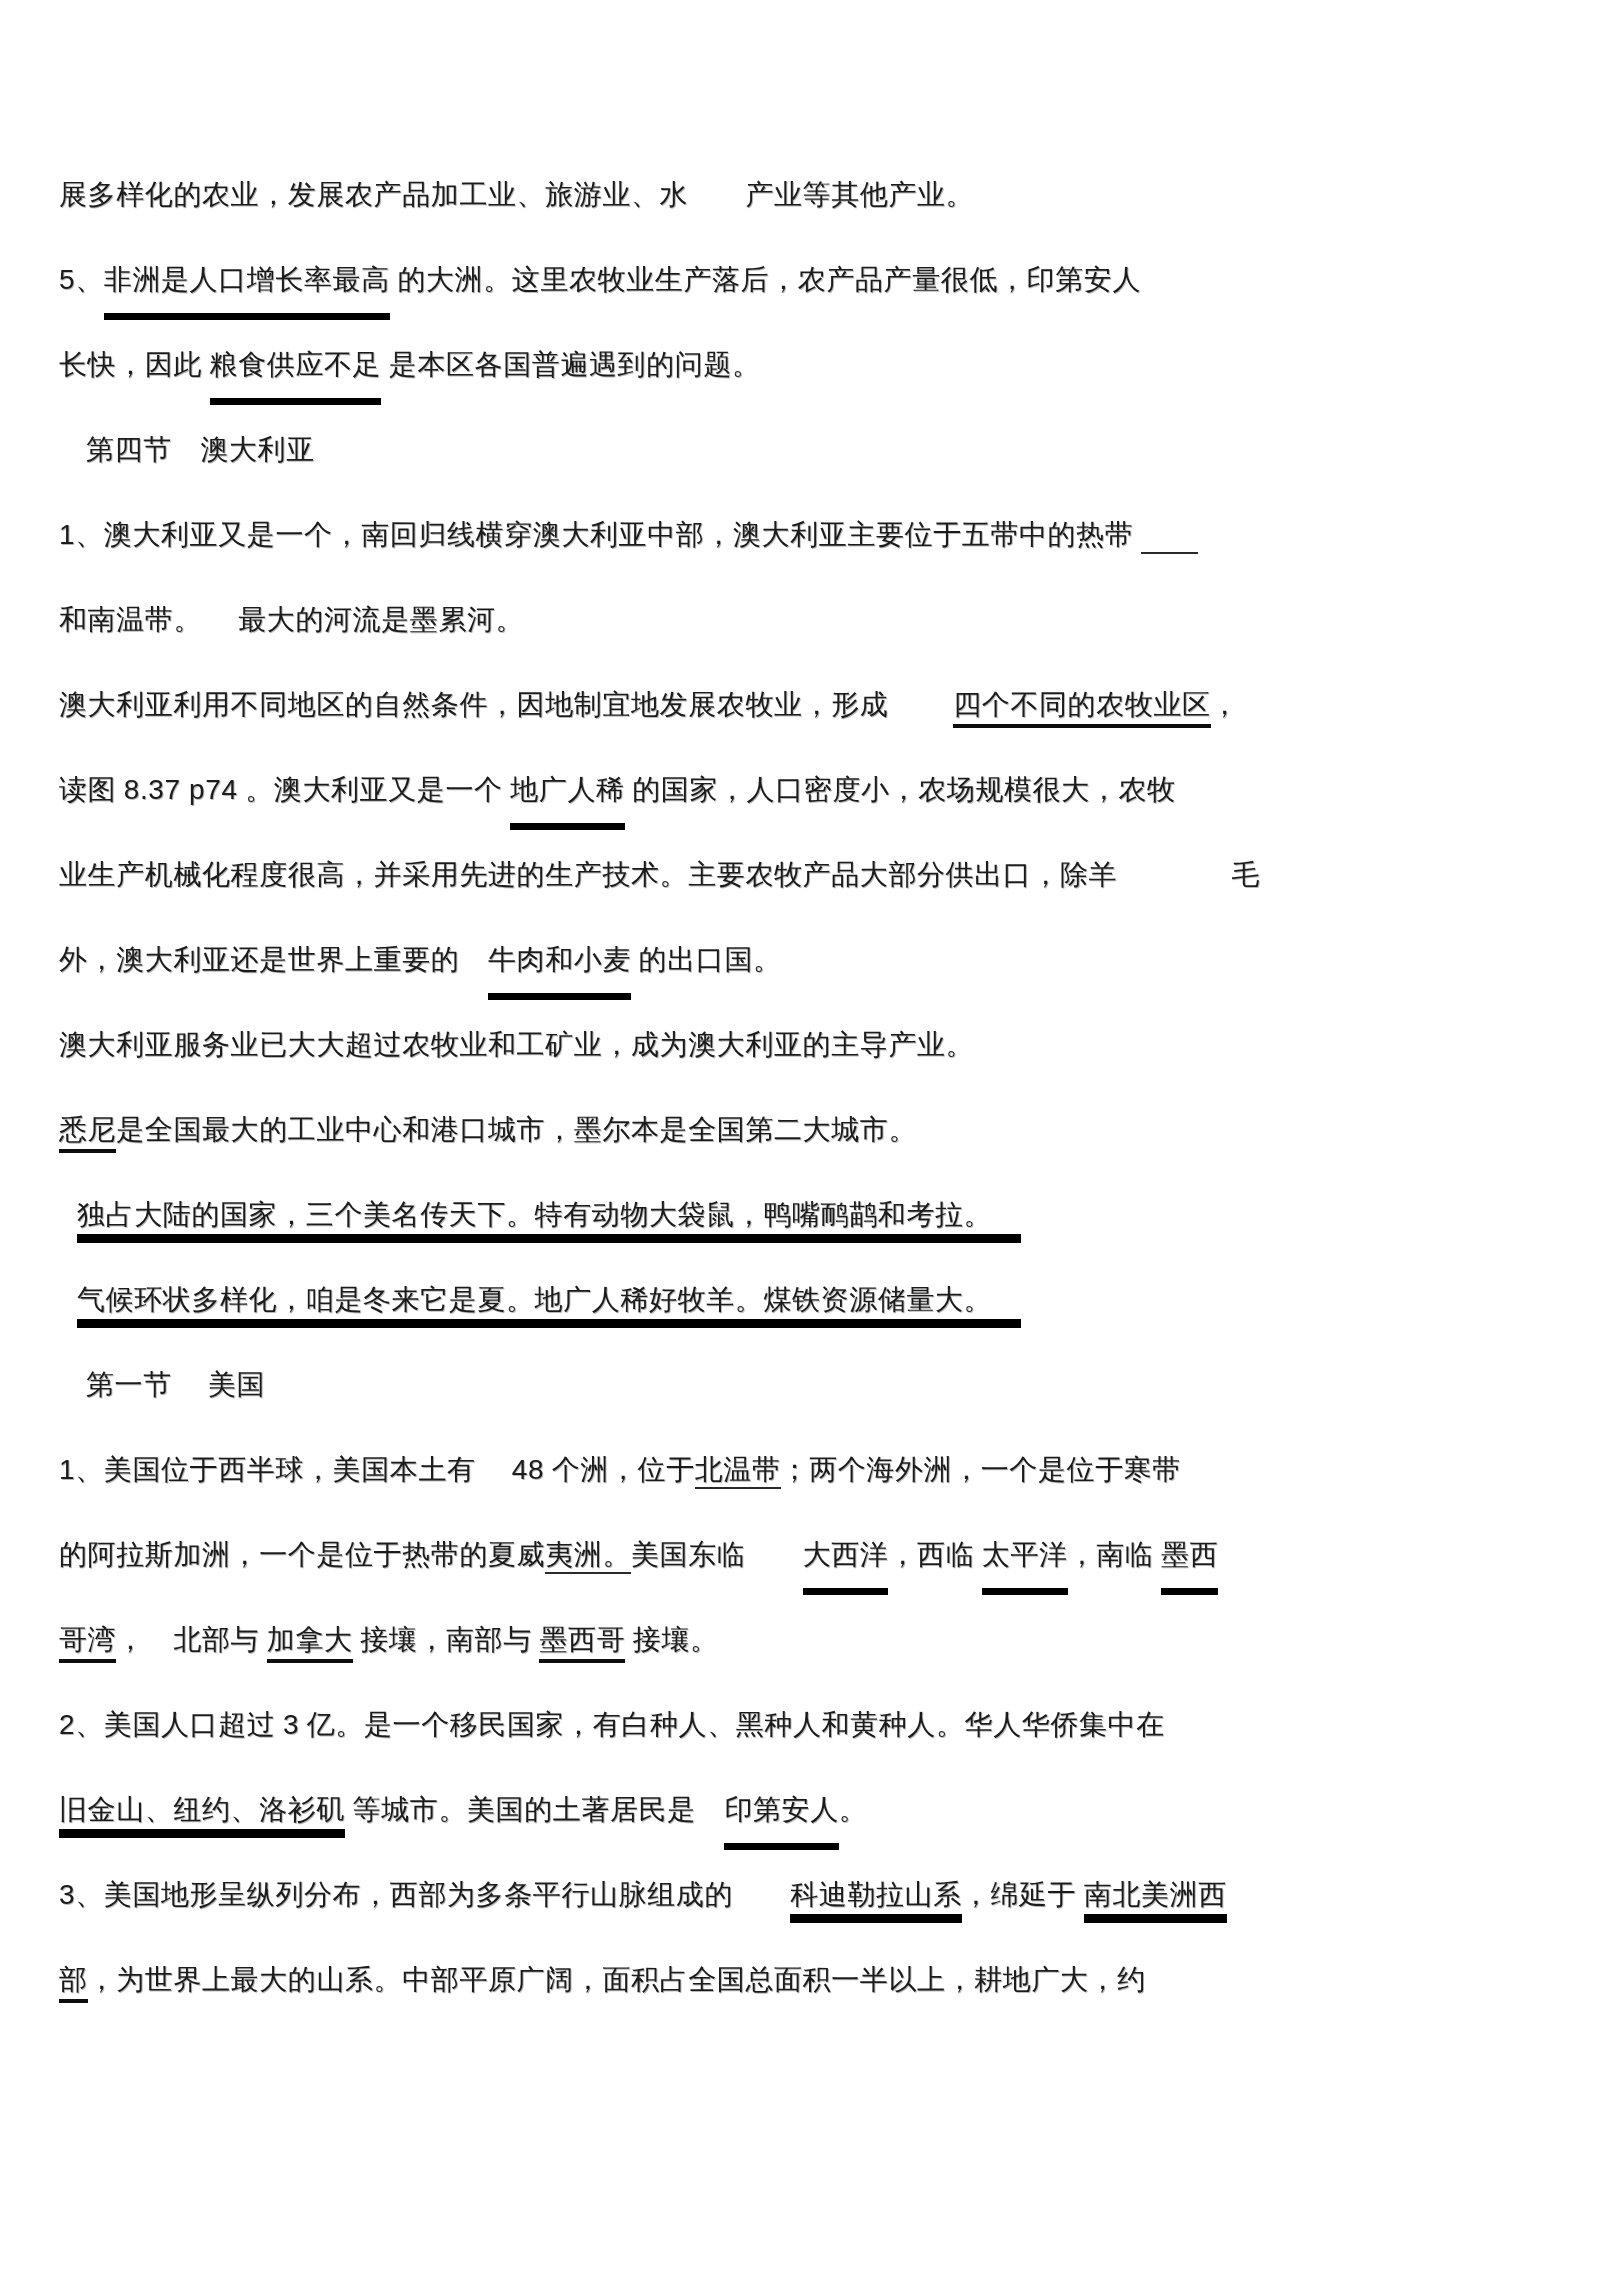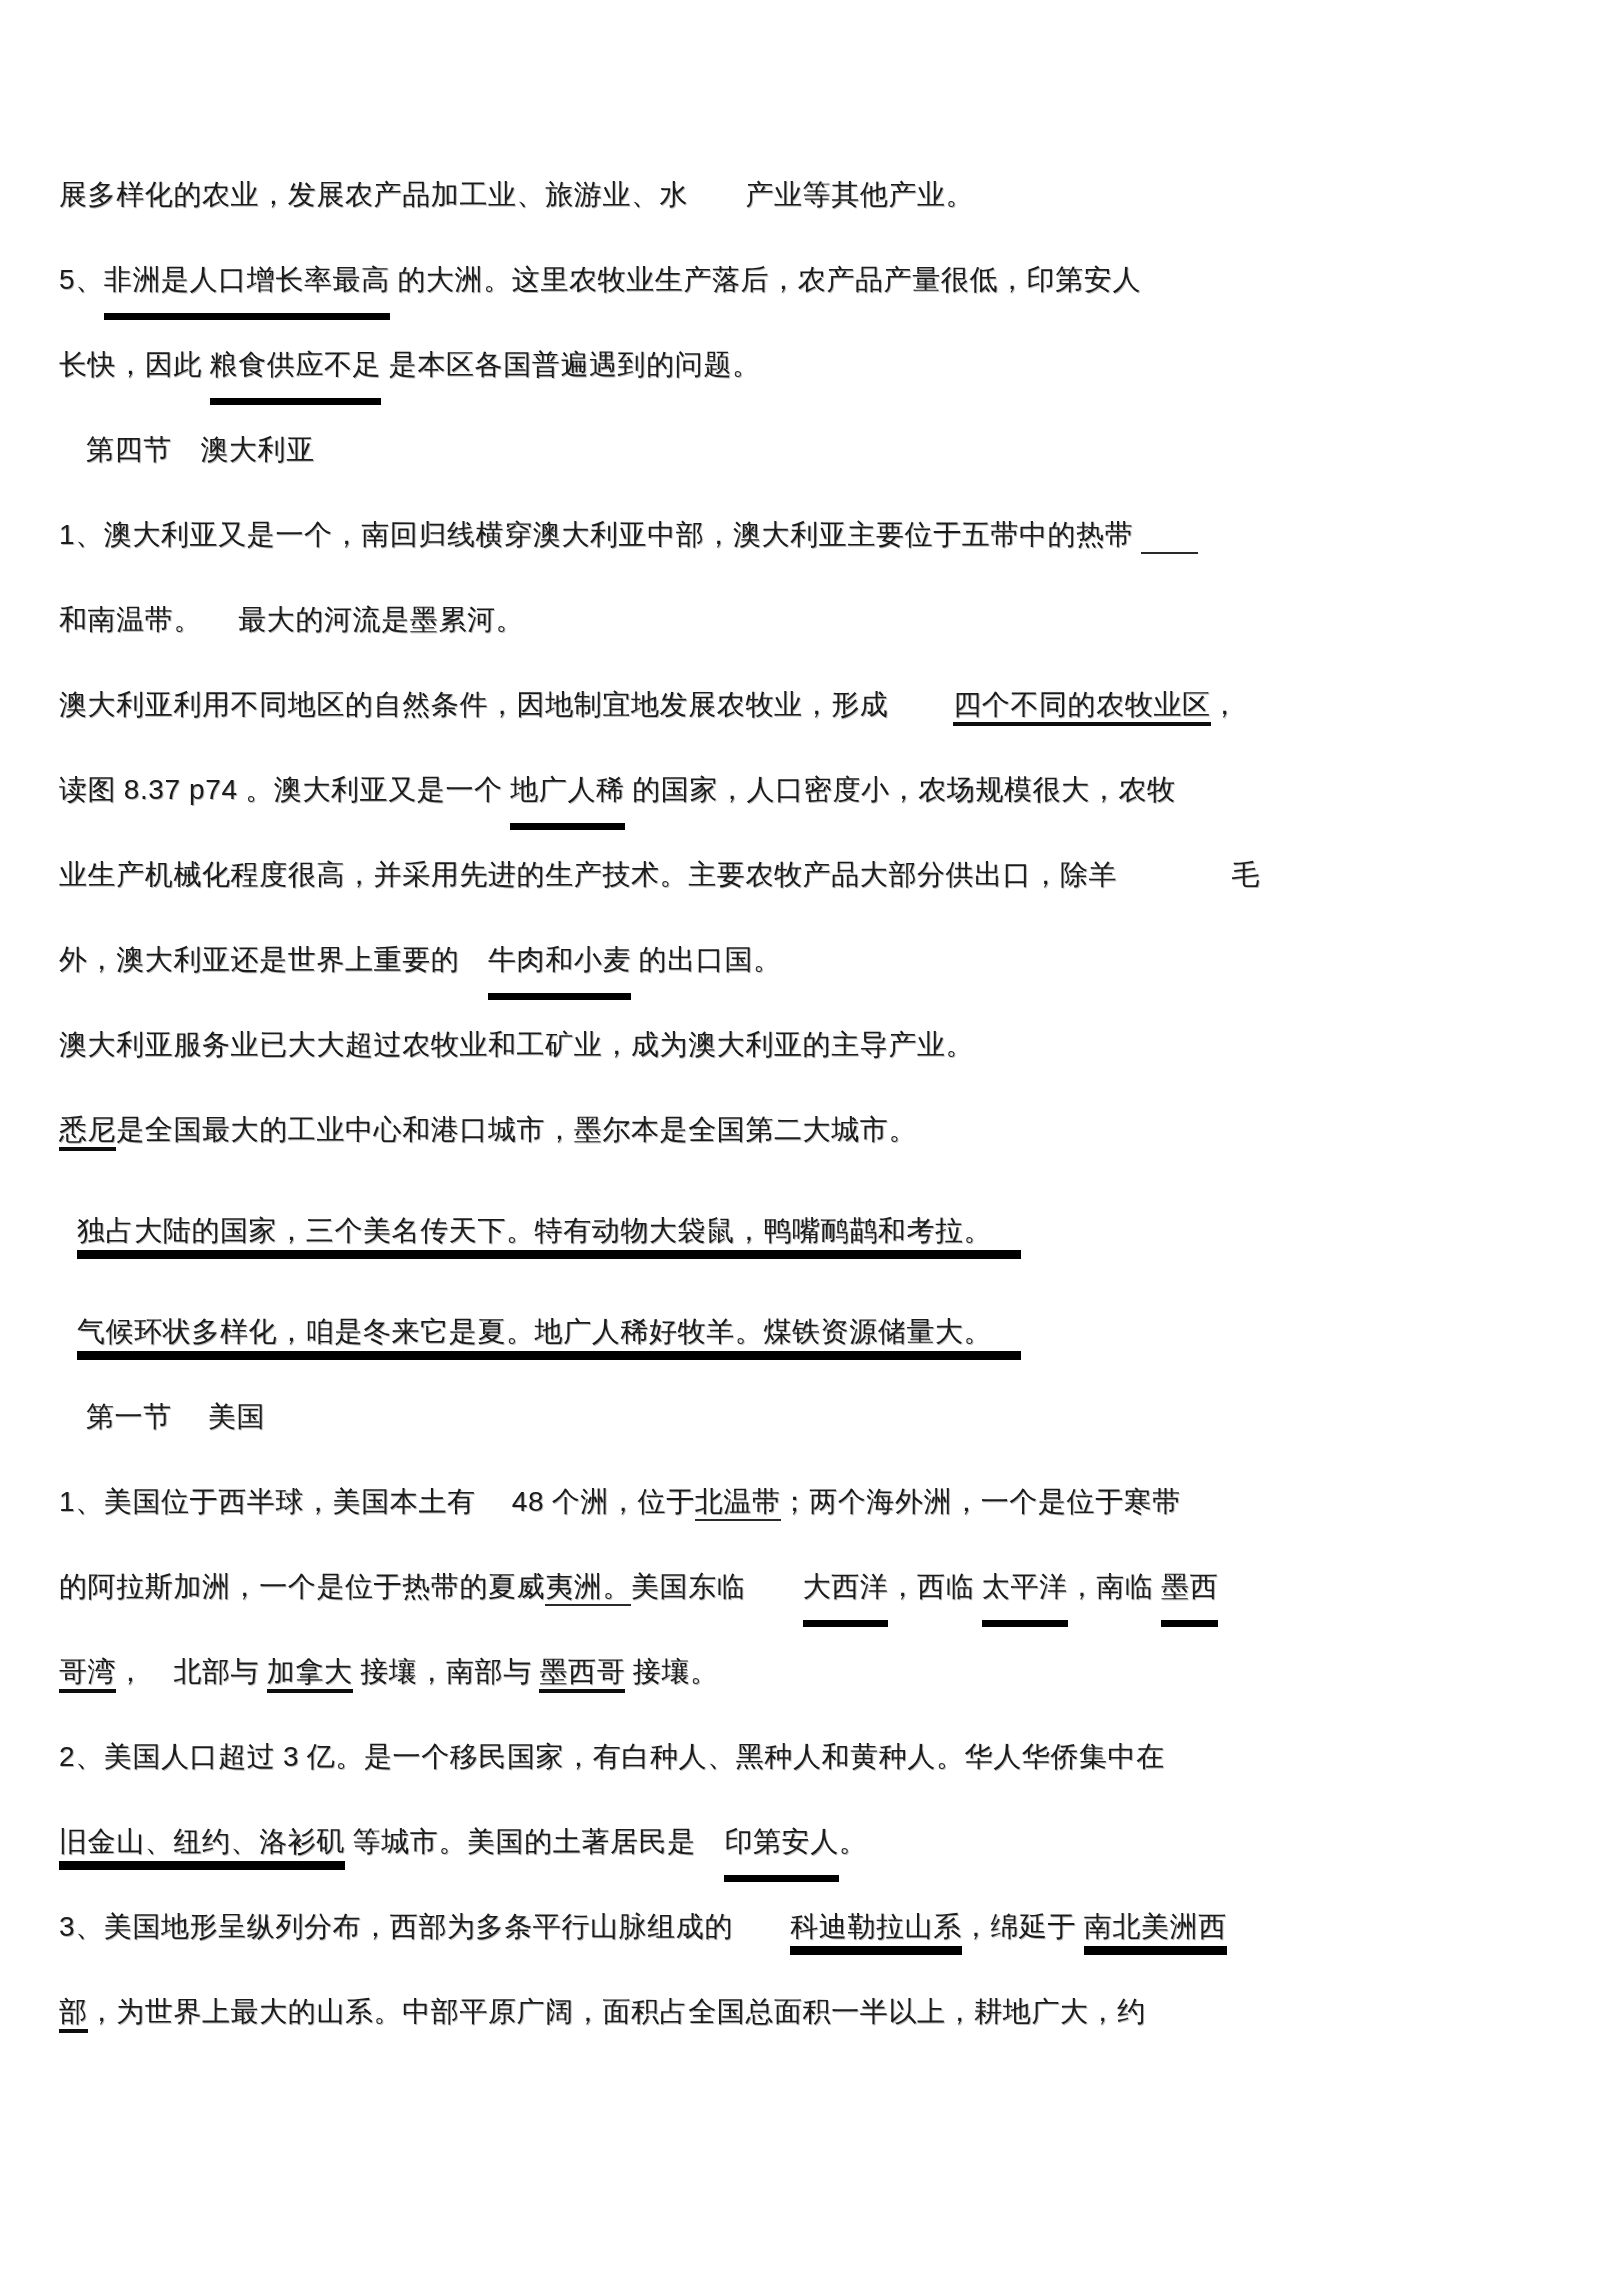--- a/index.html
+++ b/index.html
@@ -18,29 +18,29 @@
     padding: 171px 25.4px 0 59px;
   }
   .line {
     height: 85px;
     font-size: 28px;
     line-height: 47px;
     white-space: nowrap;
     letter-spacing: 0.6px;
   }
   .line.indent { padding-left: 27px; }
-  .line.indent-sm { padding-left: 18px; margin-top: 16px; }
+  .line.indent-sm { padding-left: 18px; }
   .seg {
     text-shadow: 1px 1px 0 rgba(0,0,0,0.28);
   }
   .num {
     font-family: "Liberation Sans", "DejaVu Sans", sans-serif;
   }
   .u-thin  { border-bottom: 2.5px  solid #2a2a2a; padding-bottom: 1.9px; }
-  .u-med   { border-bottom: 4.5px  solid #0d0d0d; padding-bottom: 1.9px; }
+  .u-med   { border-bottom: 4.5px  solid #0d0d0d; padding-bottom: 1.9px; font-family: Liberation Mono, monospace; }
   .u-thick { border-bottom: 7px solid #000000; padding-bottom: 18px; }
   .u-xthick{ border-bottom: 9px solid #000000; padding-bottom: 3.8px; }
 </style>
 </head>
 <body>
 
 <div class="doc">
   <div id="doc-lines">
       <div class="line"><span class="seg">展多样化的农业，发展农产品加工业、旅游业、水　　产业等其他产业。</span></div>
       <div class="line"><span class="seg num">5、</span><span class="seg u-thick">非洲是人口增长率最高</span><span class="seg"> 的大洲。这里农牧业生产落后，农产品产量很低，印第安人</span></div>

